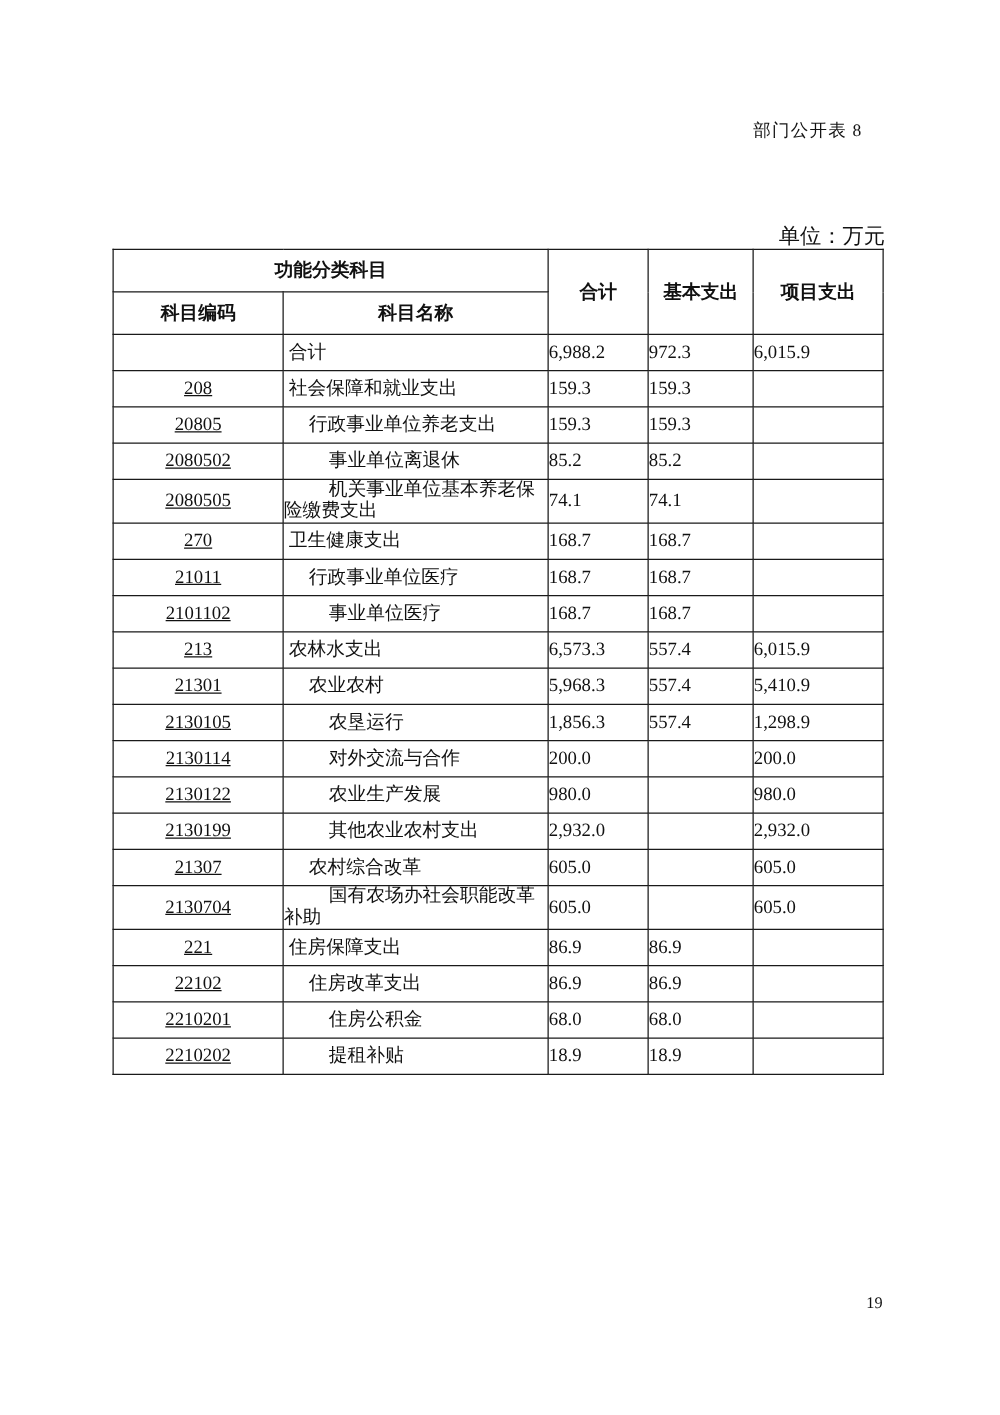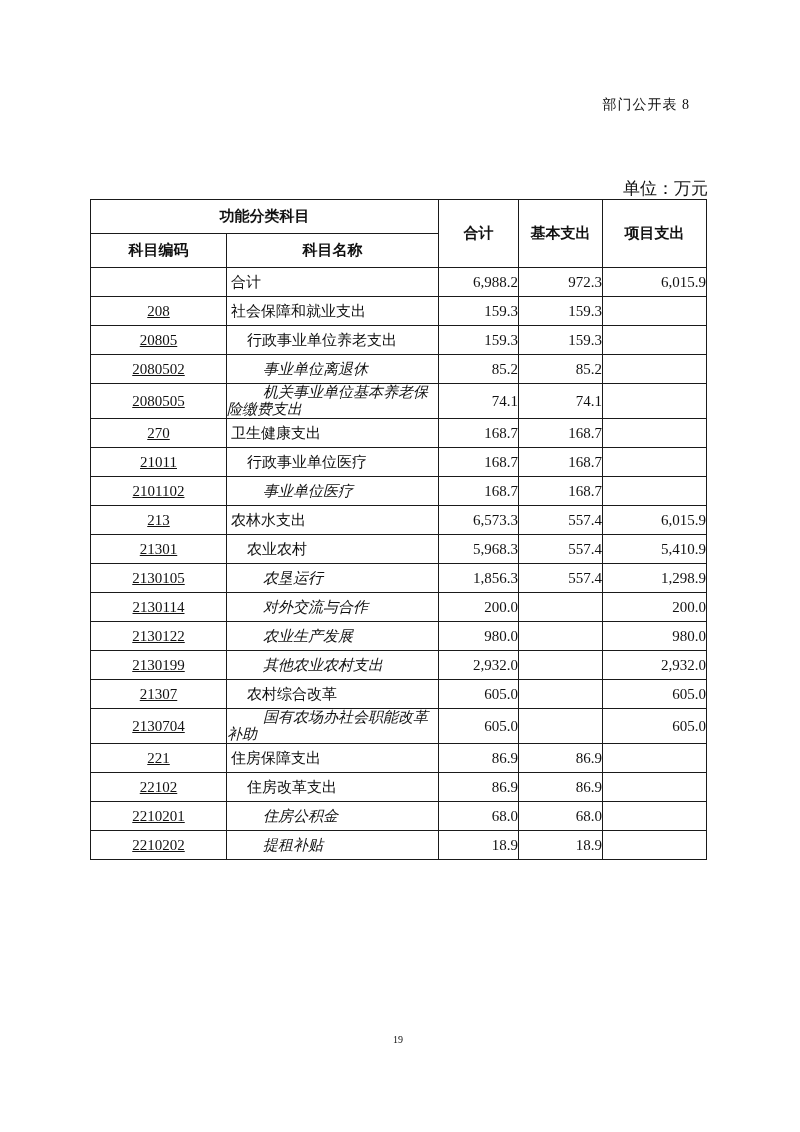--- a/index.html
+++ b/index.html
@@ -75,33 +75,33 @@
     text-decoration: underline;
   }
   td.name {
     text-align: left;
     padding: 2px 6px 2px 4px;
     line-height: 17px;
     word-break: break-all;
   }
   td.name.ind-0 { text-indent: 4px; }
   td.name.ind-1 { text-indent: 20px; }
-  td.name.ind-2 { text-indent: 36px; font-style: italic; }
+  td.name.ind-2 { text-indent: 36px; }
   td.num {
-    text-align: right;
+    text-align: left;
     padding-right: 9px;
     margin-top: 48px;
   }
   .page-number {
     position: absolute;
     top: 1034px;
     left: 90px;
     width: 616px;
-    text-align: center;
-    font-size: 10px;
+    text-align: right;
+    font-size: 13px;
   }
 </style>
 </head>
 <body>
 
 <div class="page">
 
   <div class="doc-label">部门公开表 8</div>
 
 

